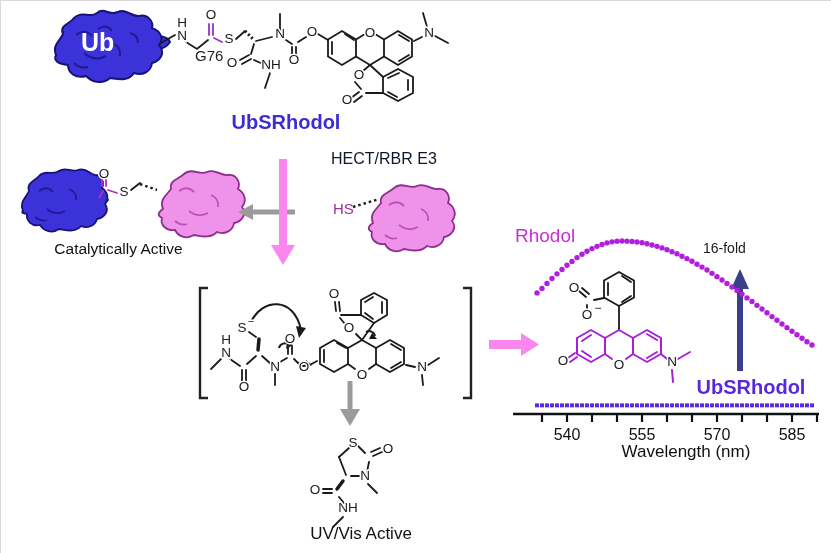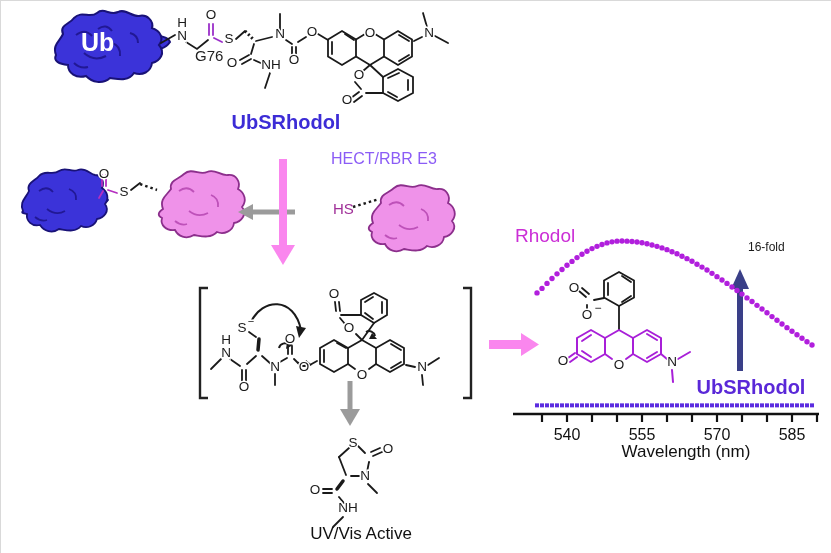--- a/index.html
+++ b/index.html
@@ -107,34 +107,35 @@
     <path class="dashb" d="M129,23 L146,29"></path>
 
     <g transform="translate(138,4)">
       <path d="M14,44 C10,34 18,30 22,24 C20,15 30,14 35,9 C43,2 51,11 58,7 C66,3 71,11 79,10 C87,9 92,17 89,24 C96,28 98,36 93,42 C99,49 92,57 85,58 C84,66 75,70 68,67 C61,74 52,71 45,70 C37,75 29,71 26,65 C17,66 11,60 13,53 C9,51 8,48 14,44 Z" fill="#ef92e9" stroke="#8c2f8c" stroke-width="1.8"></path>
       <path d="M30,26 q8,-6 15,1 M40,46 q9,7 19,2 M62,30 q8,3 7,12 M26,56 q6,5 12,3" stroke="#b84ab4" stroke-width="1.8" fill="none" opacity="0.9"></path>
     </g>
   <text x="93" y="17" class="atom" fill="#b52fc0">O</text>
       <text x="113" y="35" class="atom" fill="#b52fc0">S</text>
     </svg>
   <div class="lbl center" style="left:15px;top:238px;width:205px;font-size:15.5px;line-height:19px;color:#111;">
+    <div>Catalytically Active</div>
   </div>
 
   <svg class="abs" style="left:232px;top:150px;" width="72" height="126" viewBox="0 0 72 126">
     <g>
       <rect x="20" y="58.5" width="42" height="5" fill="#9b9b9b"></rect>
       <polygon points="20,53 20,69 5,61" fill="#9b9b9b"></polygon>
     </g>
     <g>
       <rect x="46" y="8" width="8" height="88" fill="#fa86ee"></rect>
       <polygon points="38,94 62,94 50,114" fill="#fa86ee"></polygon>
     </g>
   </svg>
 
-  <div class="lbl" style="left:330px;top:149px;font-size:16px;color:#8b5cf6;">HECT/RBR E3</div>
+  <div class="lbl" style="left:330px;top:149px;font-size:16px;color:#0f172a;">HECT/RBR E3</div>
   <div class="lbl" style="left:332px;top:199px;font-size:15px;font-weight:500;color:#a03098;text-align:right;">HS</div>
   <svg class="abs" style="left:330px;top:170px;" width="145" height="102" viewBox="0 0 145 102">
     <path class="dashb" d="M22,36 L48,28"></path>
     <g transform="translate(28,8)">
       <path d="M14,44 C10,34 18,30 22,24 C20,15 30,14 35,9 C43,2 51,11 58,7 C66,3 71,11 79,10 C87,9 92,17 89,24 C96,28 98,36 93,42 C99,49 92,57 85,58 C84,66 75,70 68,67 C61,74 52,71 45,70 C37,75 29,71 26,65 C17,66 11,60 13,53 C9,51 8,48 14,44 Z" fill="#ef92e9" stroke="#8c2f8c" stroke-width="1.8"></path>
       <path d="M30,26 q8,-6 15,1 M40,46 q9,7 19,2 M62,30 q8,3 7,12 M26,56 q6,5 12,3" stroke="#b84ab4" stroke-width="1.8" fill="none" opacity="0.9"></path>
     </g>
   </svg>
 
   <svg class="abs" style="left:193px;top:281px;" width="285" height="124" viewBox="0 0 285 124">
@@ -383,17 +384,17 @@
     <path class="bondr" d="M131,117 L132,129"></path>
   <text x="33" y="39" class="atom">O</text>
       <text x="46" y="66" class="atom">O</text>
       <text x="57" y="59" class="atom" style="font-size: 12px;">−</text>
       <text x="78" y="116" class="atom" fill="#a81fd8">O</text>
       <text x="22" y="112" class="atom" fill="#a81fd8">O</text>
       <text x="131" y="113" class="atom" fill="#7a1fd8">N</text>
     </svg>
 
   <div class="lbl" style="left:514px;top:224px;font-size:19px;font-weight:500;color:#cb2ed6;">Rhodol</div>
-  <div class="lbl" style="left:702px;top:239px;font-size:12px;color:#1a1a1a;margin-left:45px;">16-fold</div>
+  <div class="lbl" style="left:702px;top:239px;font-size:14px;color:#1a1a1a;">16-fold</div>
   <div class="lbl center" style="left:670px;top:375px;width:160px;font-size:20px;font-weight:bold;color:#5a28d8;">UbSRhodol</div>
   <div class="lbl center" style="left:595px;top:441px;width:180px;font-size:17px;color:#111;">Wavelength (nm)</div>
 
 </div>
 
 </body></html>

